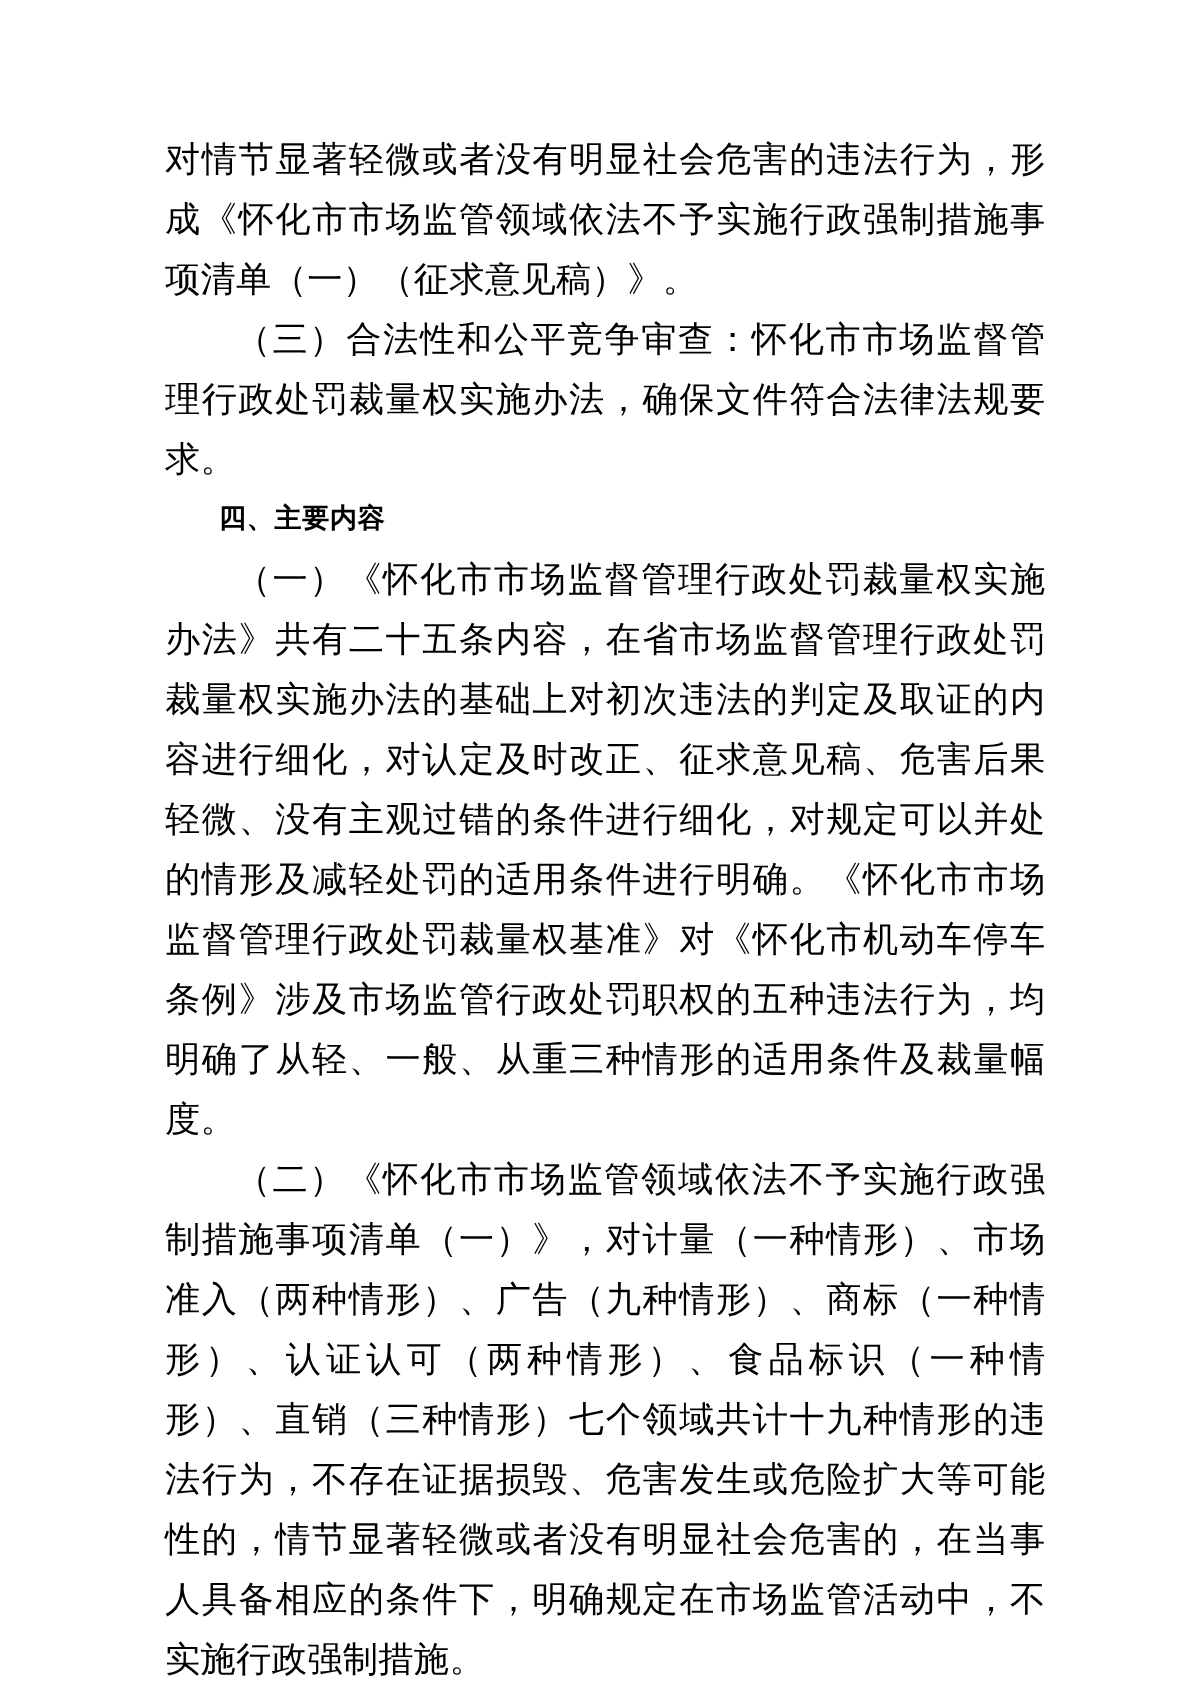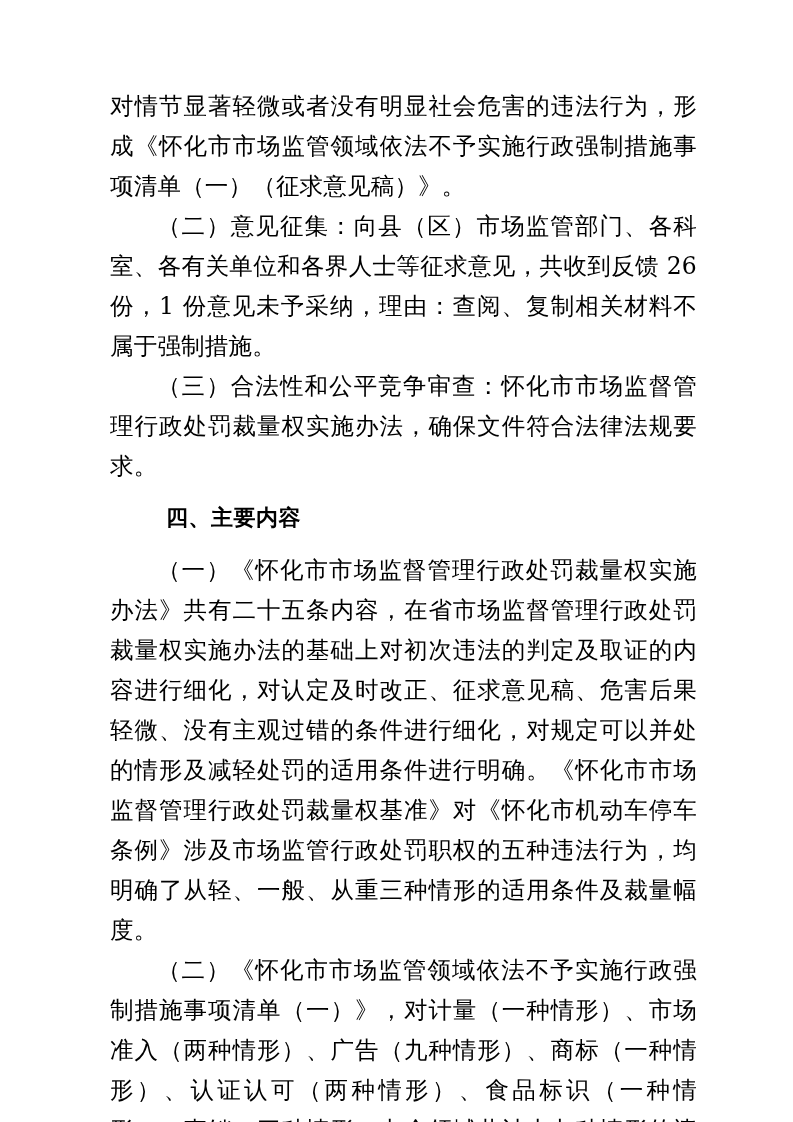--- a/index.html
+++ b/index.html
@@ -31,36 +31,35 @@
     line-height: 40px;
     text-align: justify;
     text-justify: inter-ideograph;
     letter-spacing: 0.2px;
     font-family: "DejaVu Serif", "Liberation Serif", serif;
   }
   p.indent2 {
     text-indent: 2em;
   }
   p.heading {
-    margin: 12px;
-    font-size: 22px;
+    margin: 0;
+    font-size: 18px;
     line-height: 40px;
     text-indent: 2em;
     font-weight: bold;
     font-family: "DejaVu Sans", "Liberation Sans", sans-serif;
     letter-spacing: 0.5px;
   }
 </style>
 </head>
 <body>
 
 <div class="page">
   <div class="doc-body">
 
     <p class="para">对情节显著轻微或者没有明显社会危害的违法行为，形成《怀化市市场监管领域依法不予实施行政强制措施事项清单（一）（征求意见稿）》。</p>
-    <p class="para indent2">（二）意见征集：向县（区）市场监管部门、各科室、各有关单位和各界人士等征求意见，共收到反馈 26 份，1 份意见未予采纳，理由：查阅、复制相关材料不属于强制措施。</p>
     <p class="para indent2">（三）合法性和公平竞争审查：怀化市市场监督管理行政处罚裁量权实施办法，确保文件符合法律法规要求。</p>
     <p class="heading">四、主要内容</p>
     <p class="para indent2">（一）《怀化市市场监督管理行政处罚裁量权实施办法》共有二十五条内容，在省市场监督管理行政处罚裁量权实施办法的基础上对初次违法的判定及取证的内容进行细化，对认定及时改正、征求意见稿、危害后果轻微、没有主观过错的条件进行细化，对规定可以并处的情形及减轻处罚的适用条件进行明确。《怀化市市场监督管理行政处罚裁量权基准》对《怀化市机动车停车条例》涉及市场监管行政处罚职权的五种违法行为，均明确了从轻、一般、从重三种情形的适用条件及裁量幅度。</p>
     <p class="para indent2">（二）《怀化市市场监管领域依法不予实施行政强制措施事项清单（一）》，对计量（一种情形）、市场准入（两种情形）、广告（九种情形）、商标（一种情形）、认证认可（两种情形）、食品标识（一种情形）、直销（三种情形）七个领域共计十九种情形的违法行为，不存在证据损毁、危害发生或危险扩大等可能性的，情节显著轻微或者没有明显社会危害的，在当事人具备相应的条件下，明确规定在市场监管活动中，不实施行政强制措施。</p>
 
   </div>
 </div>
 
 </body></html>

